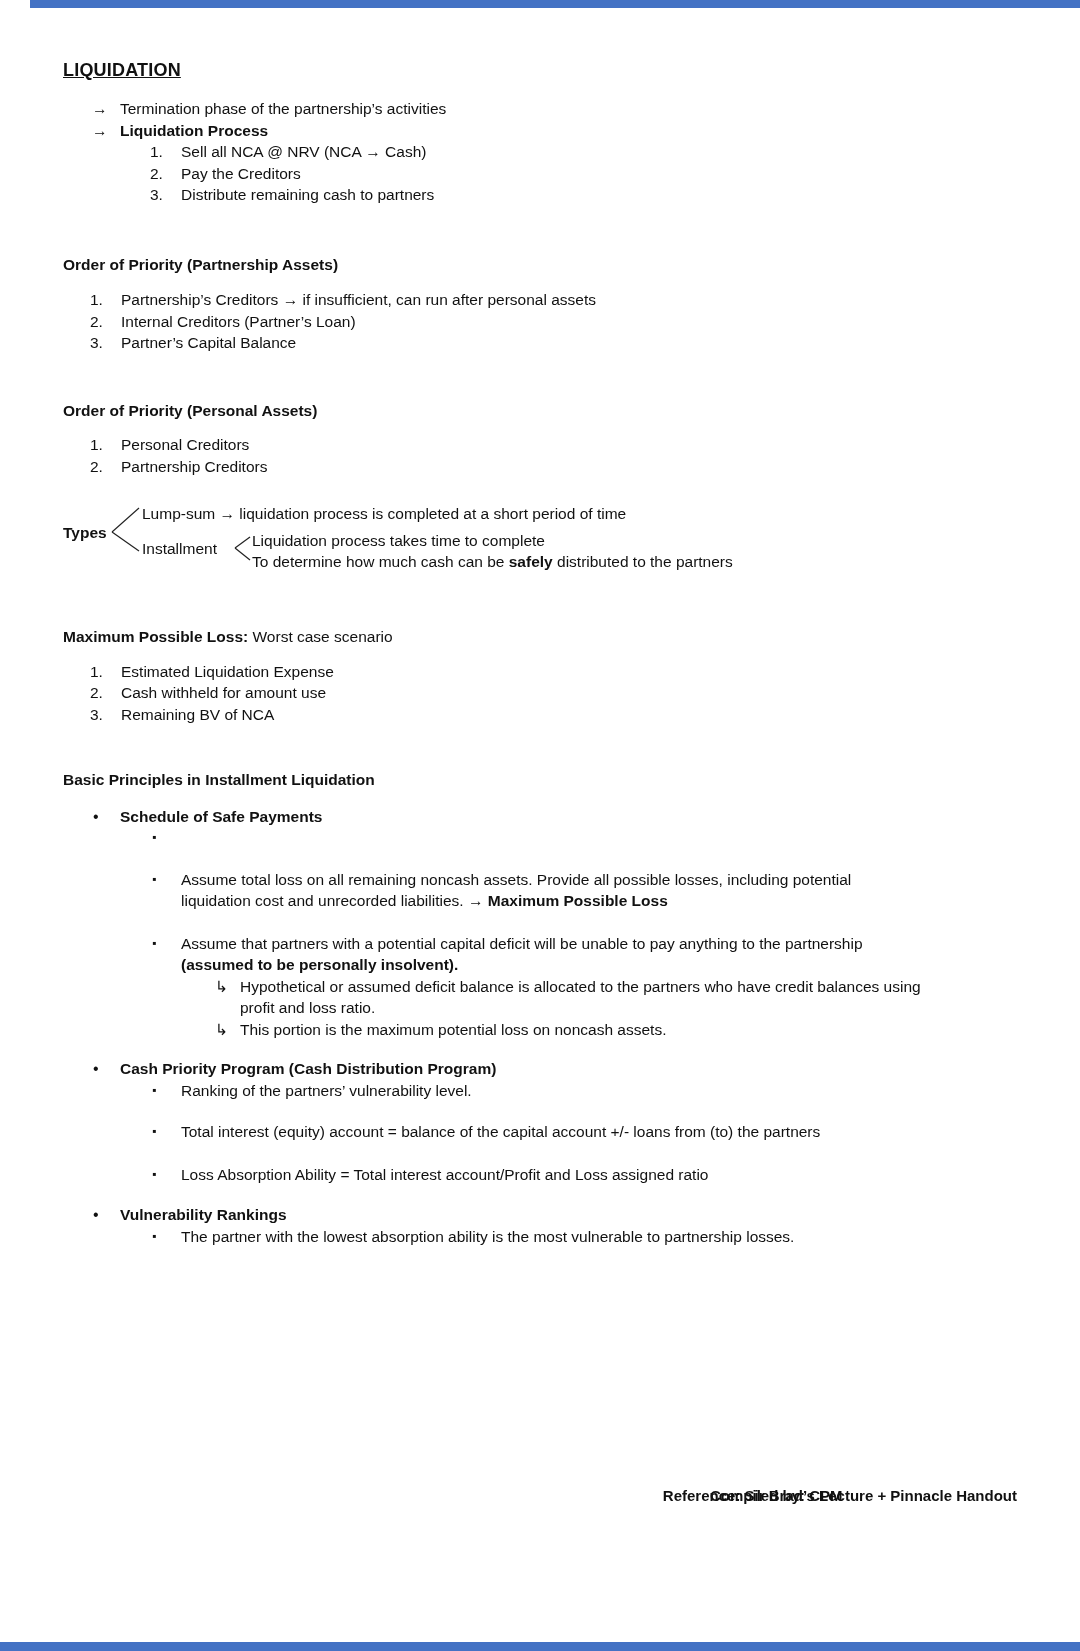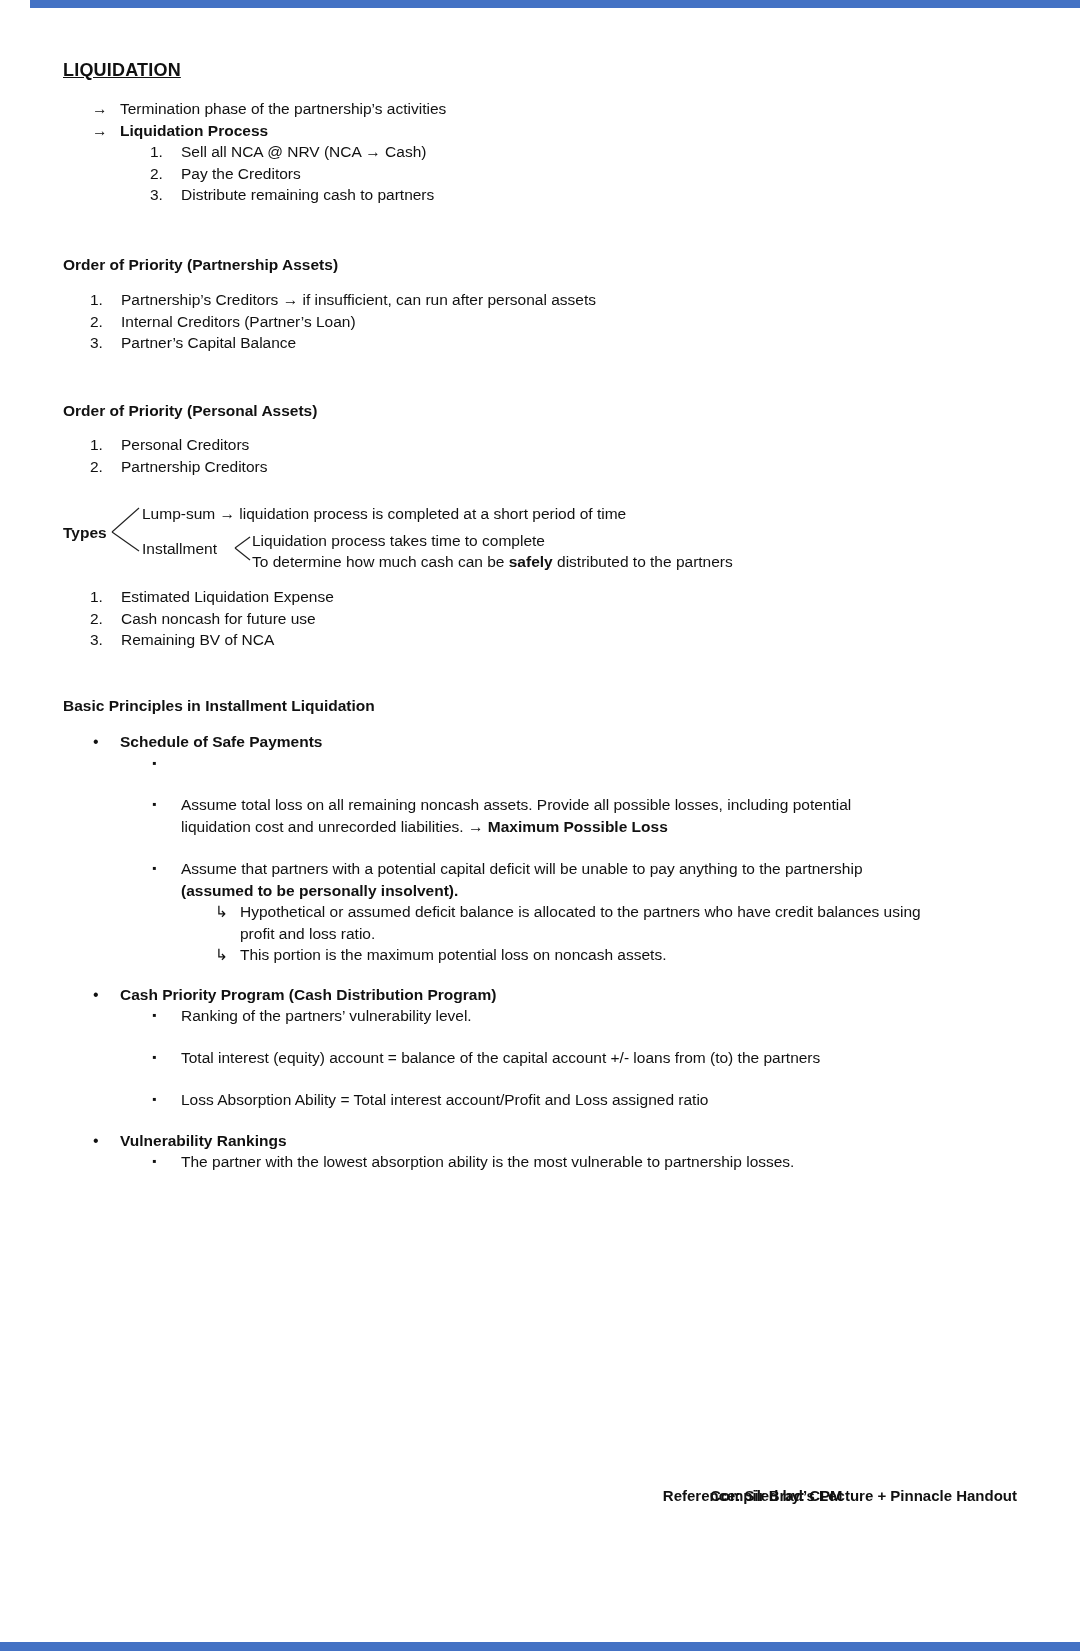--- a/index.html
+++ b/index.html
@@ -92,27 +92,30 @@
       <line x1="172" y1="47" x2="187" y2="36"></line>
       <line x1="172" y1="47" x2="187" y2="59"></line>
     </svg>
     <span class="abs" style="left:79px;top:3px">Lump-sum → liquidation process is completed at a short period of time</span>
     <span class="abs b" style="left:0;top:22px">Types</span>
     <span class="abs" style="left:79px;top:38px">Installment</span>
     <span class="abs" style="left:189px;top:30px">Liquidation process takes time to complete</span>
     <span class="abs" style="left:189px;top:51px"><span>To determine how much cash can be </span><span class="b">safely</span><span> distributed to the partners</span></span>
   </div>
 
+  <div style="margin-top:53px;line-height:21.5px">
+    <span class="b">Maximum Possible Loss:</span><span> Worst case scenario</span>
+  </div>
   <div class="row ind-num-b" style="margin-top:13px">
     <span class="num">1.</span>
     <span class="txt">Estimated Liquidation Expense</span>
   </div>
   <div class="row ind-num-b">
     <span class="num">2.</span>
-    <span class="txt">Cash noncash for future use</span>
+    <span class="txt">Cash withheld for amount use</span>
   </div>
   <div class="row ind-num-b">
     <span class="num">3.</span>
     <span class="txt">Remaining BV of NCA</span>
   </div>
 
   <div class="h" style="margin-top:44px">Basic Principles in Installment Liquidation</div>
 
   <div class="row ind-bullet" style="margin-top:15px">
     <span class="marker">•</span>

